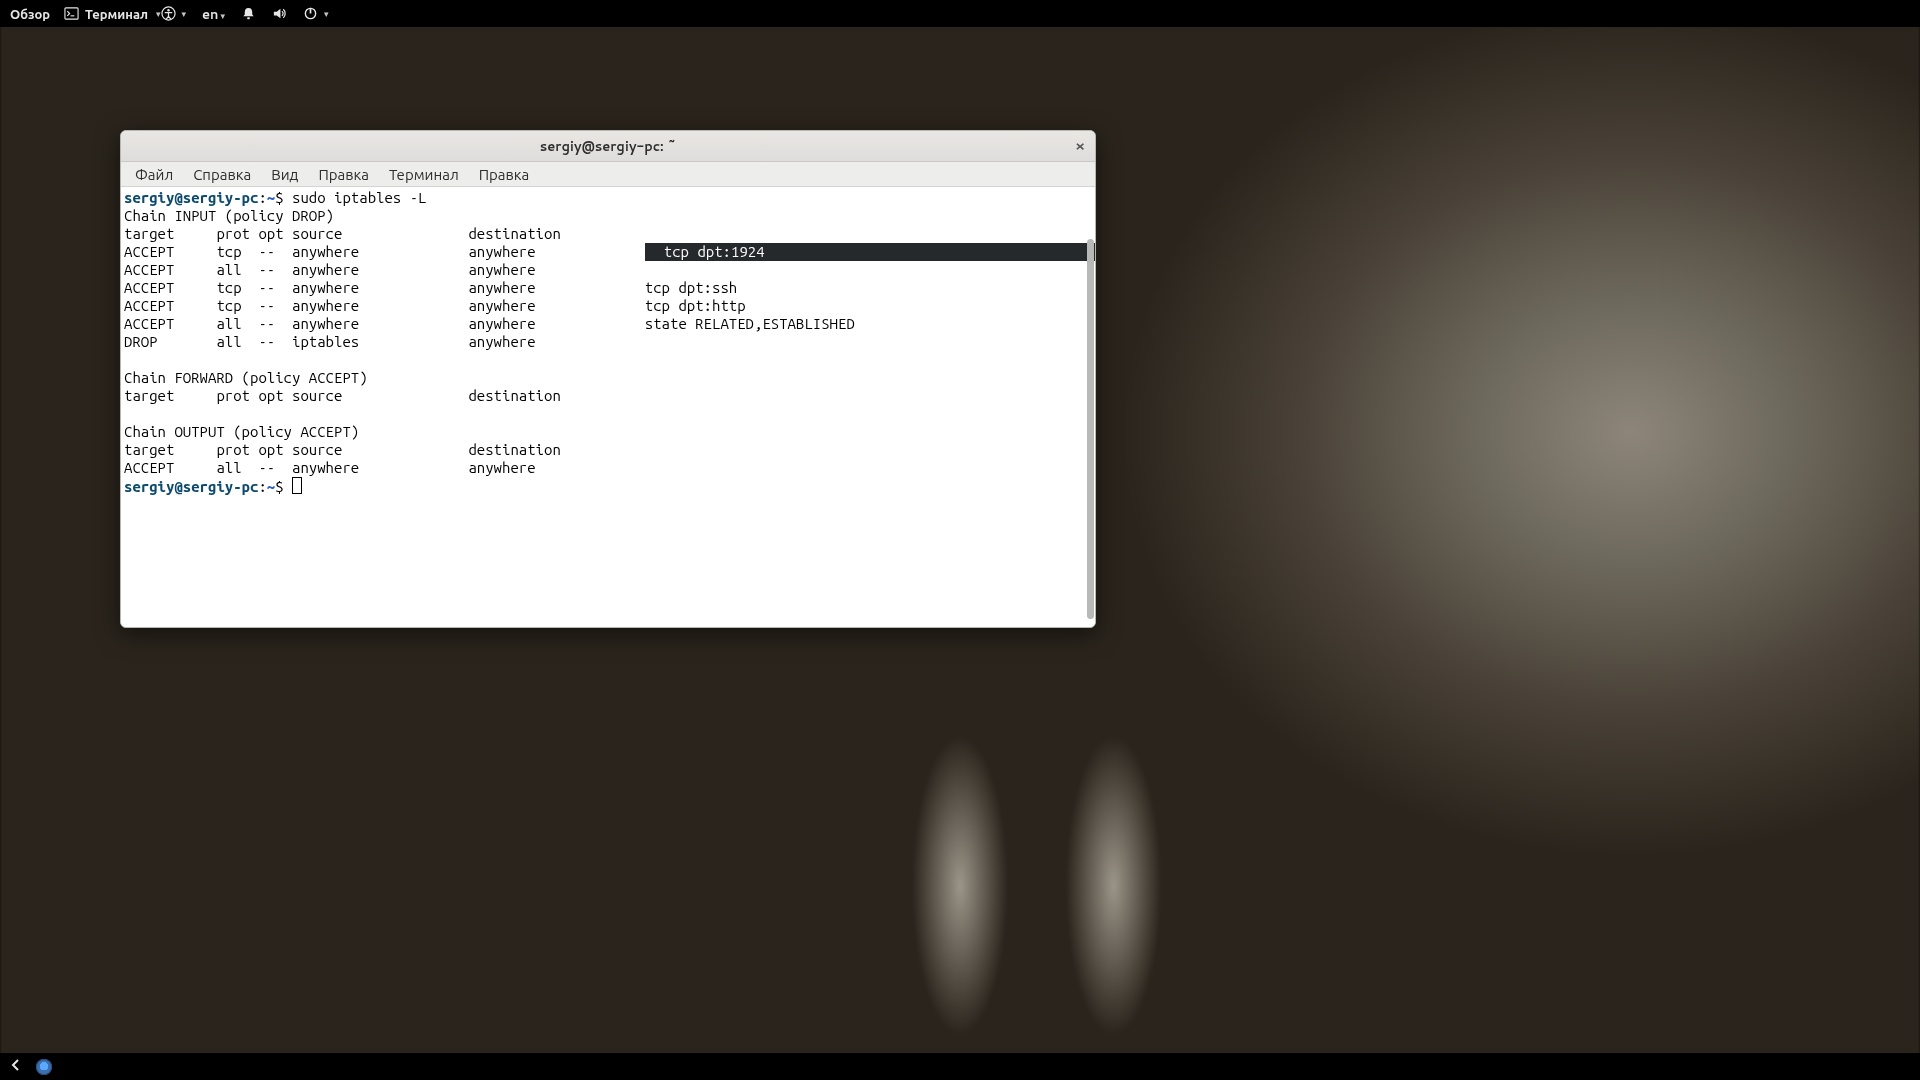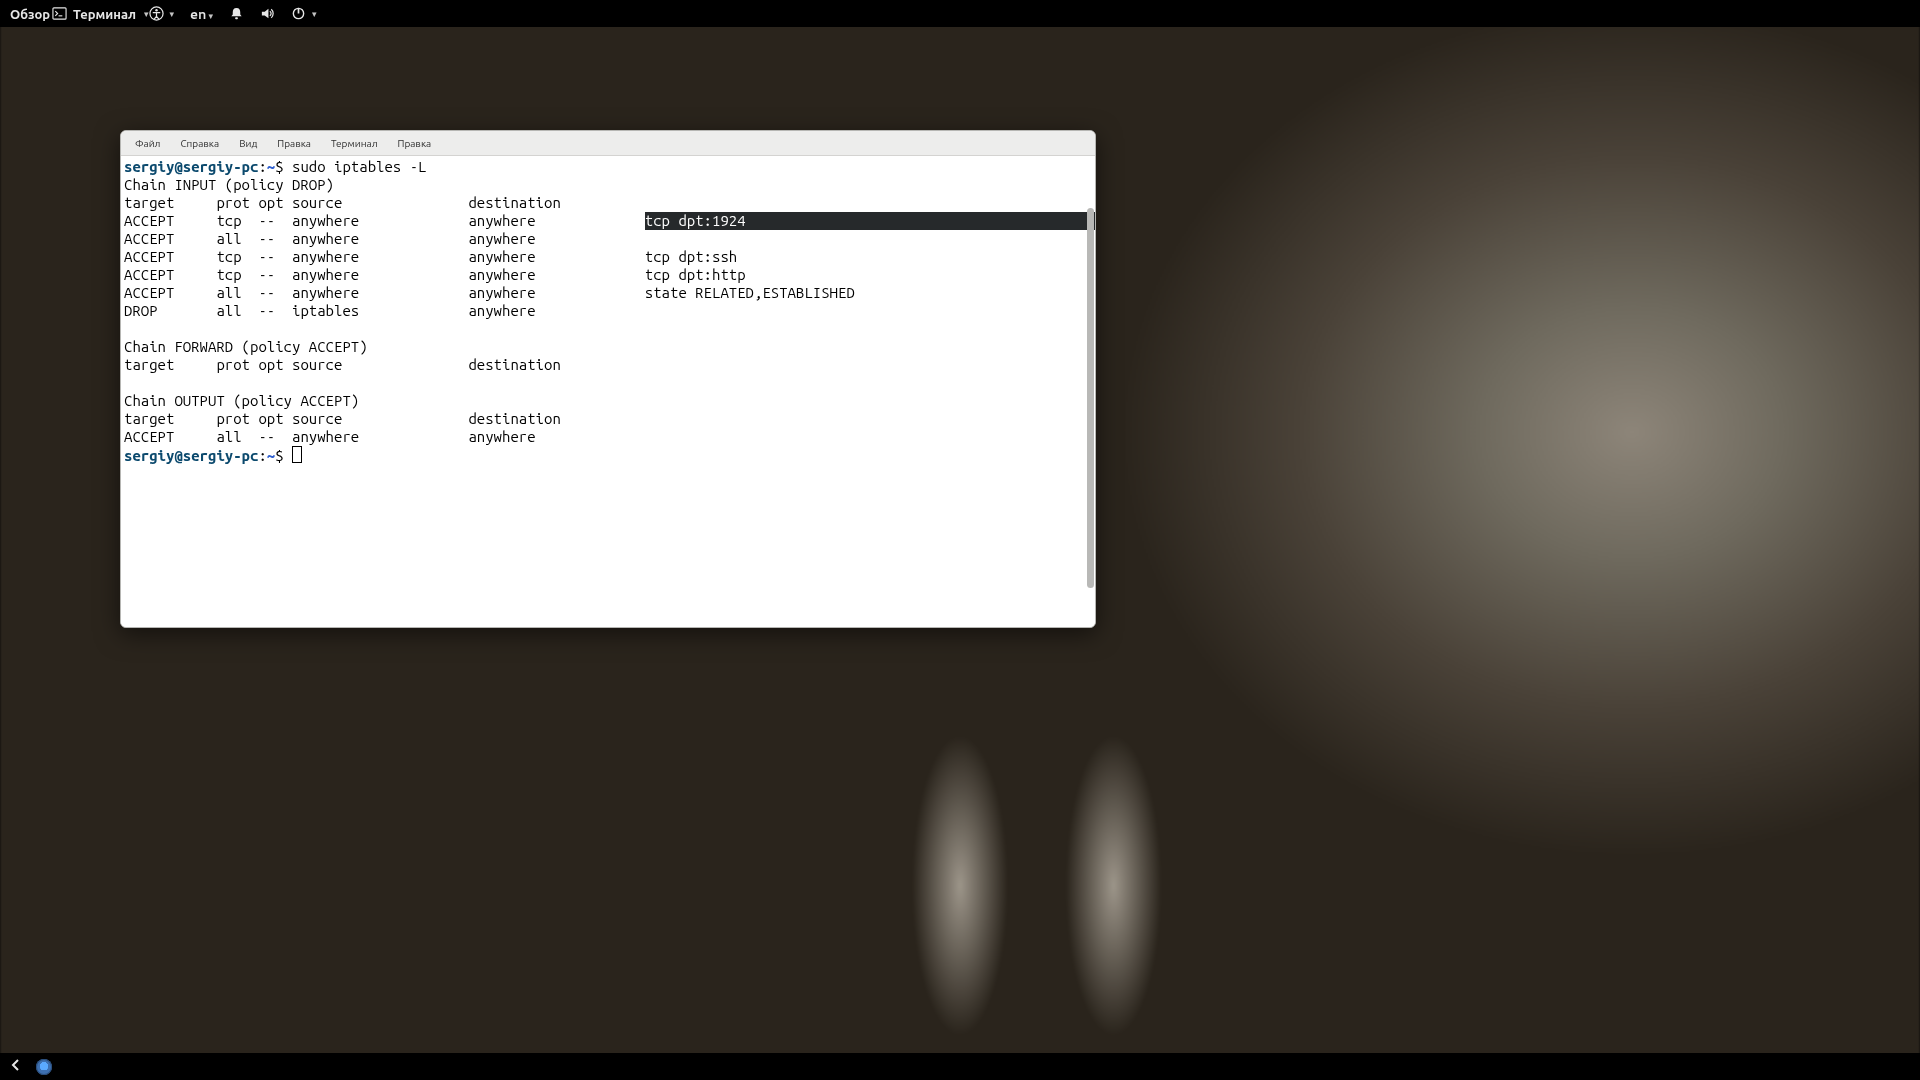--- a/index.html
+++ b/index.html
@@ -42,21 +42,21 @@
     display: flex;
     align-items: center;
     font-size: 13px;
     font-weight: 600;
     padding: 0 10px;
     z-index: 10;
   }
   .top-panel .left, .top-panel .right, .top-panel .center {
     display: flex;
     align-items: center;
-    gap: 2px;
+    gap: 14px;
   }
   .top-panel .left { flex: 0 0 auto; }
   .top-panel .center { flex: 1 1 auto; justify-content: center; }
   .top-panel .right { flex: 0 0 auto; gap: 16px; }
   .top-panel .app-menu { display:flex; align-items:center; gap:6px; }
   .chev { font-size: 9px; opacity:.85; margin-left:2px;}
   .panel-icon svg { width:15px; height:15px; display:block; fill:#e6e6e6; }
 
   
   .bottom-panel {
@@ -114,41 +114,41 @@
     cursor:pointer;
   }
   .menubar {
     height:24px;
     background:#ededec;
     border-bottom:1px solid #d4d3d1;
     display:flex;
     align-items:center;
     gap:4px;
     padding:0 6px;
-    font-size:10px;
+    font-size:15px;
     color:#2e2e2e;
   }
   .menubar .menu-item{padding:2px 8px;cursor:pointer;}
   .term-area{
     flex:1;
     background:#fff;
     position:relative;
     padding:2px 3px;
   }
   .term-area pre{
     margin:0;
     font-family:"Ubuntu Mono","DejaVu Sans Mono","Liberation Mono",monospace;
     font-size:15px;
     line-height:18px;
     color:#000;
     white-space:pre;
   }
   .prompt-user{color:#0c4a6e;font-weight:bold;}
   .prompt-tilde{color:#3060d0;font-weight:bold;}
-  .sel{background:#26292b;color:#fefefe;padding-right:280px;display:inline-block;min-width:398px;}
+  .sel{background:#26292b;color:#fefefe;padding-right:280px;display:inline-block;min-width:398px;padding-left:19px;}
   .cursor-box{
     display:inline-block;
     width:8px;height:15px;
     border:1px solid #000;
     vertical-align:text-bottom;
     margin-bottom:1px;
   }
   .scrollbar{
     position:absolute;
     right:0;top:0;bottom:0;
@@ -213,20 +213,26 @@
       <svg viewBox="0 0 16 16">
           <circle cx="8" cy="8" r="5.5" fill="none" stroke="#e6e6e6" stroke-width="1.5"></circle>
           <line x1="8" y1="2" x2="8" y2="8" stroke="#e6e6e6" stroke-width="1.8"></line>
         </svg>
     </span>
     <span class="chev" style="margin-left:-10px">▾</span>
   </div>
 </div>
 
 <div class="window">
+  <div class="titlebar">
+    <span>sergiy@sergiy-pc: ~</span>
+    <span class="close">
+      <span>×</span>
+    </span>
+  </div>
   <div class="menubar">
     <span class="menu-item">Файл</span>
     <span class="menu-item">Справка</span>
     <span class="menu-item">Вид</span>
     <span class="menu-item">Правка</span>
     <span class="menu-item">Терминал</span>
     <span class="menu-item">Правка</span>
   </div>
   <div class="term-area">
 <pre><span class="prompt-user">sergiy@sergiy-pc</span><span>:</span><span class="prompt-tilde">~</span><span>$</span> <span>sudo iptables -L</span>

